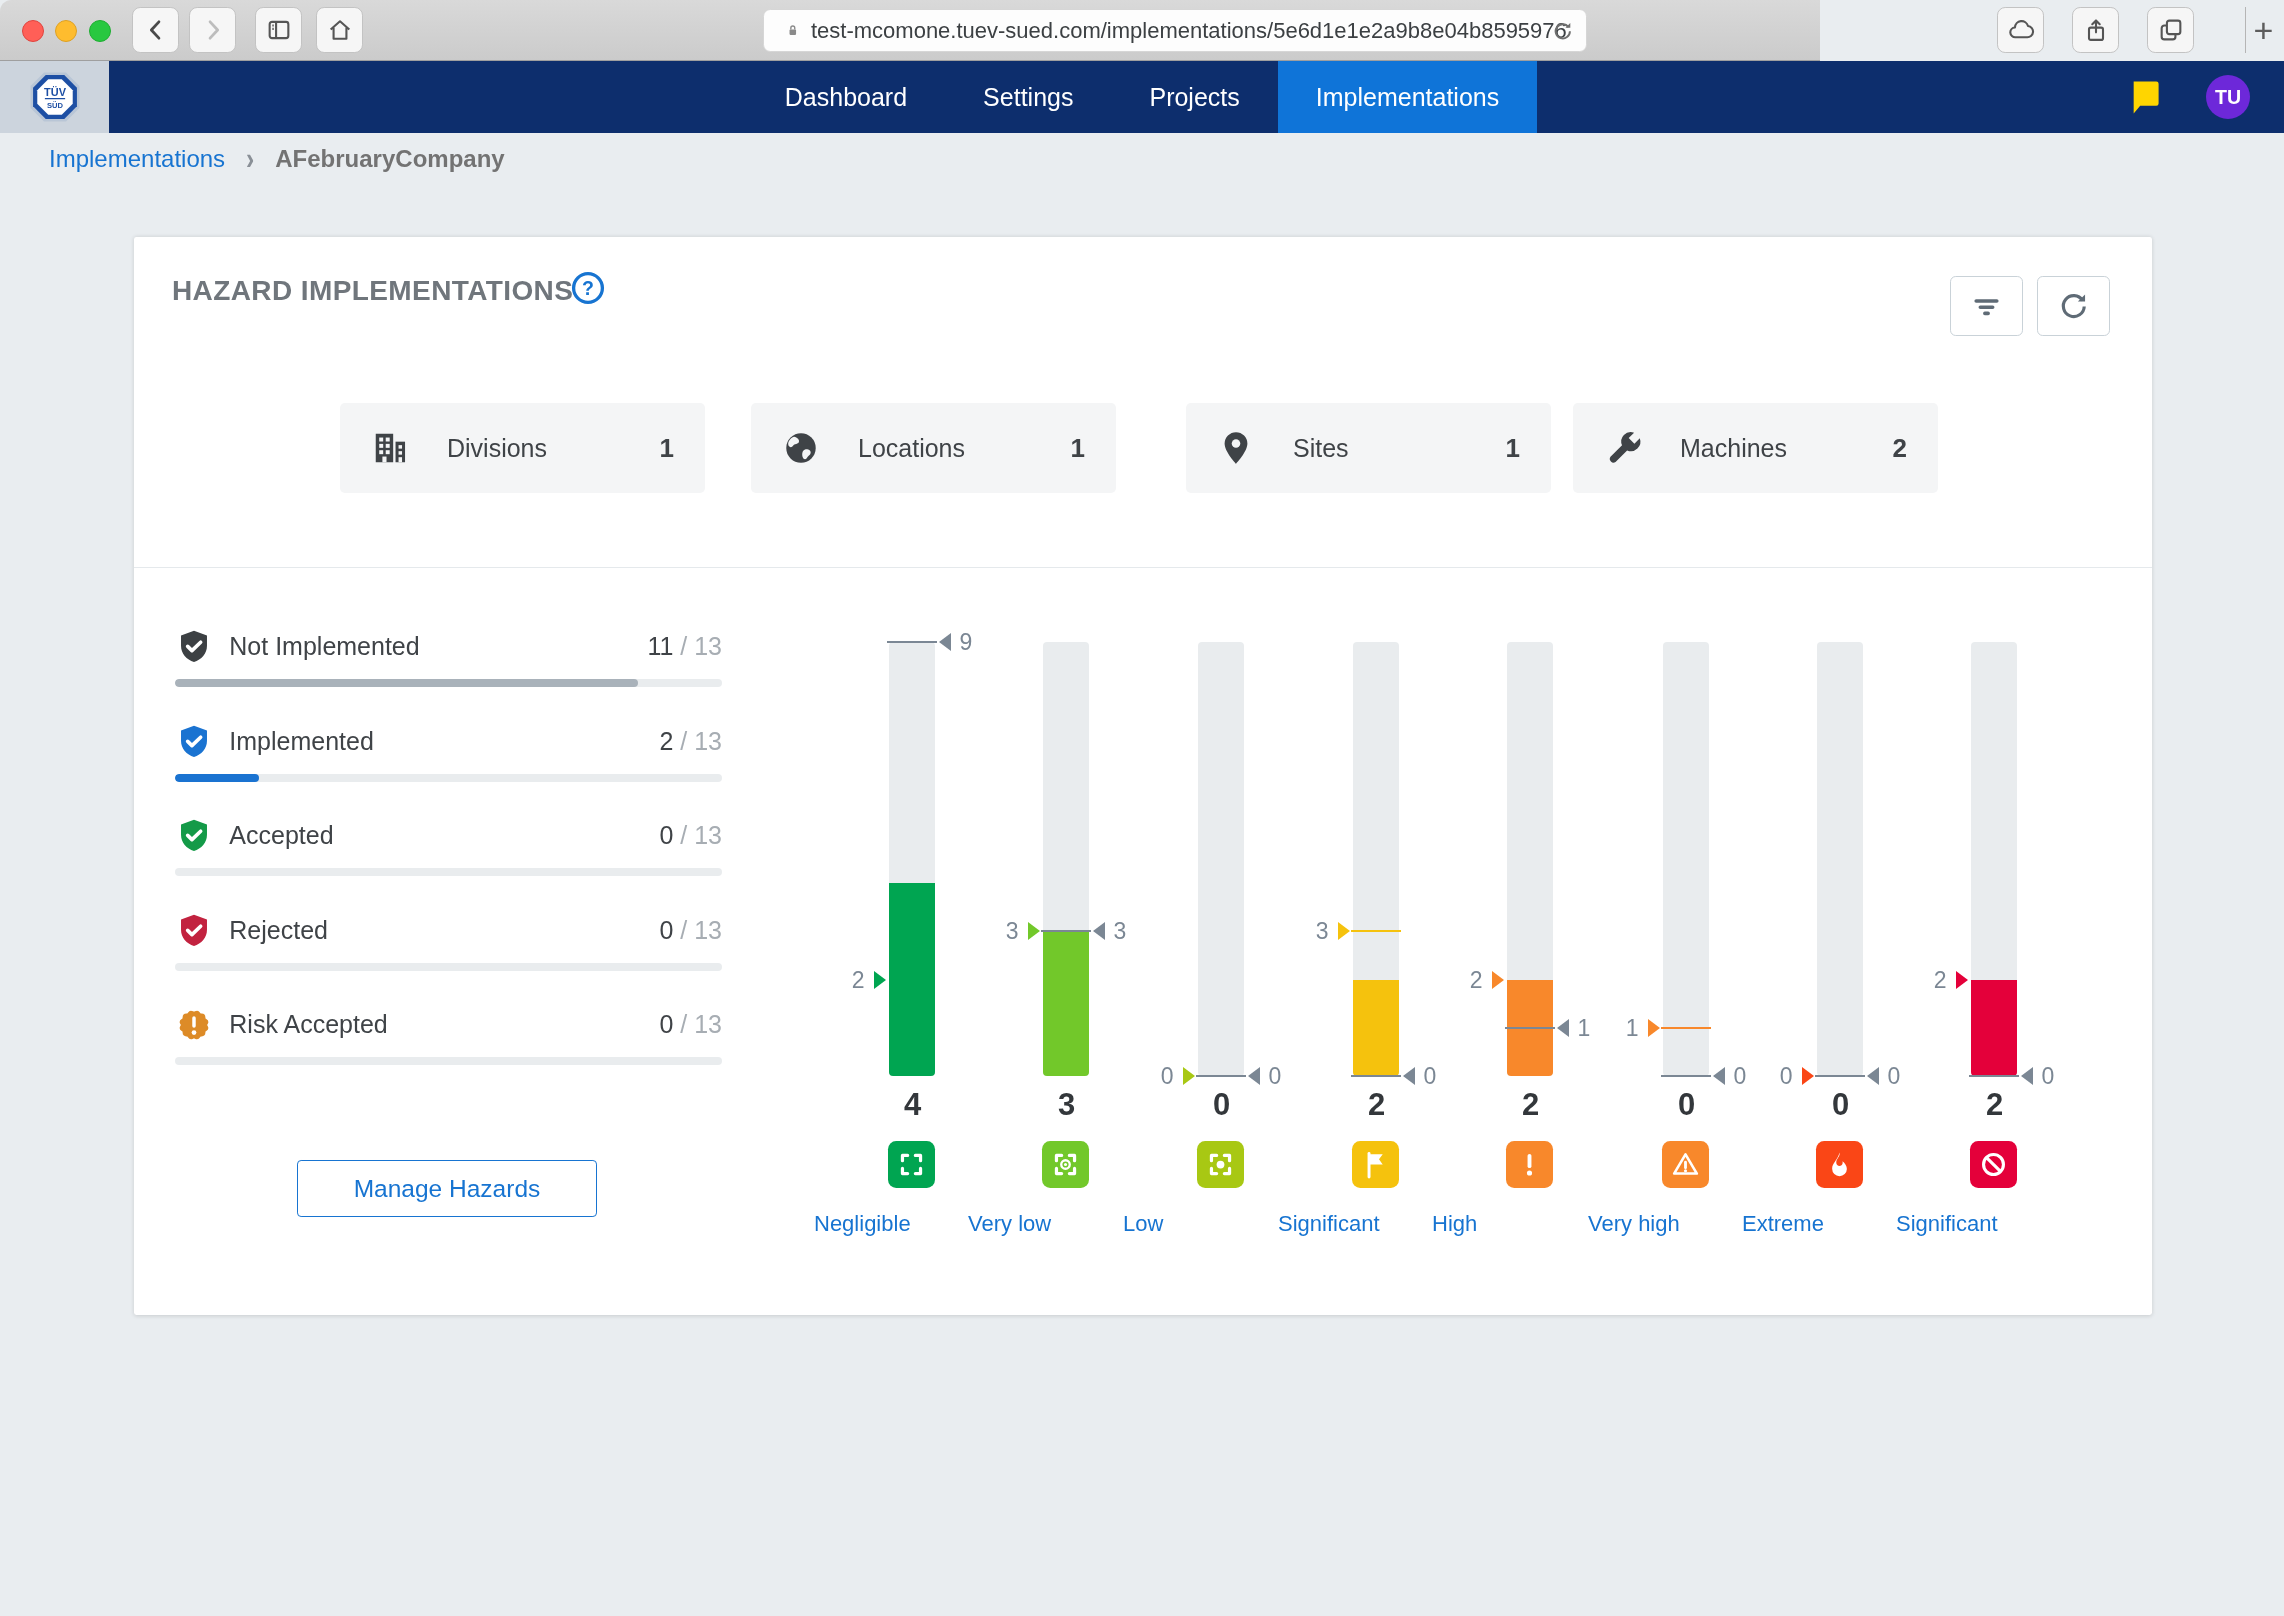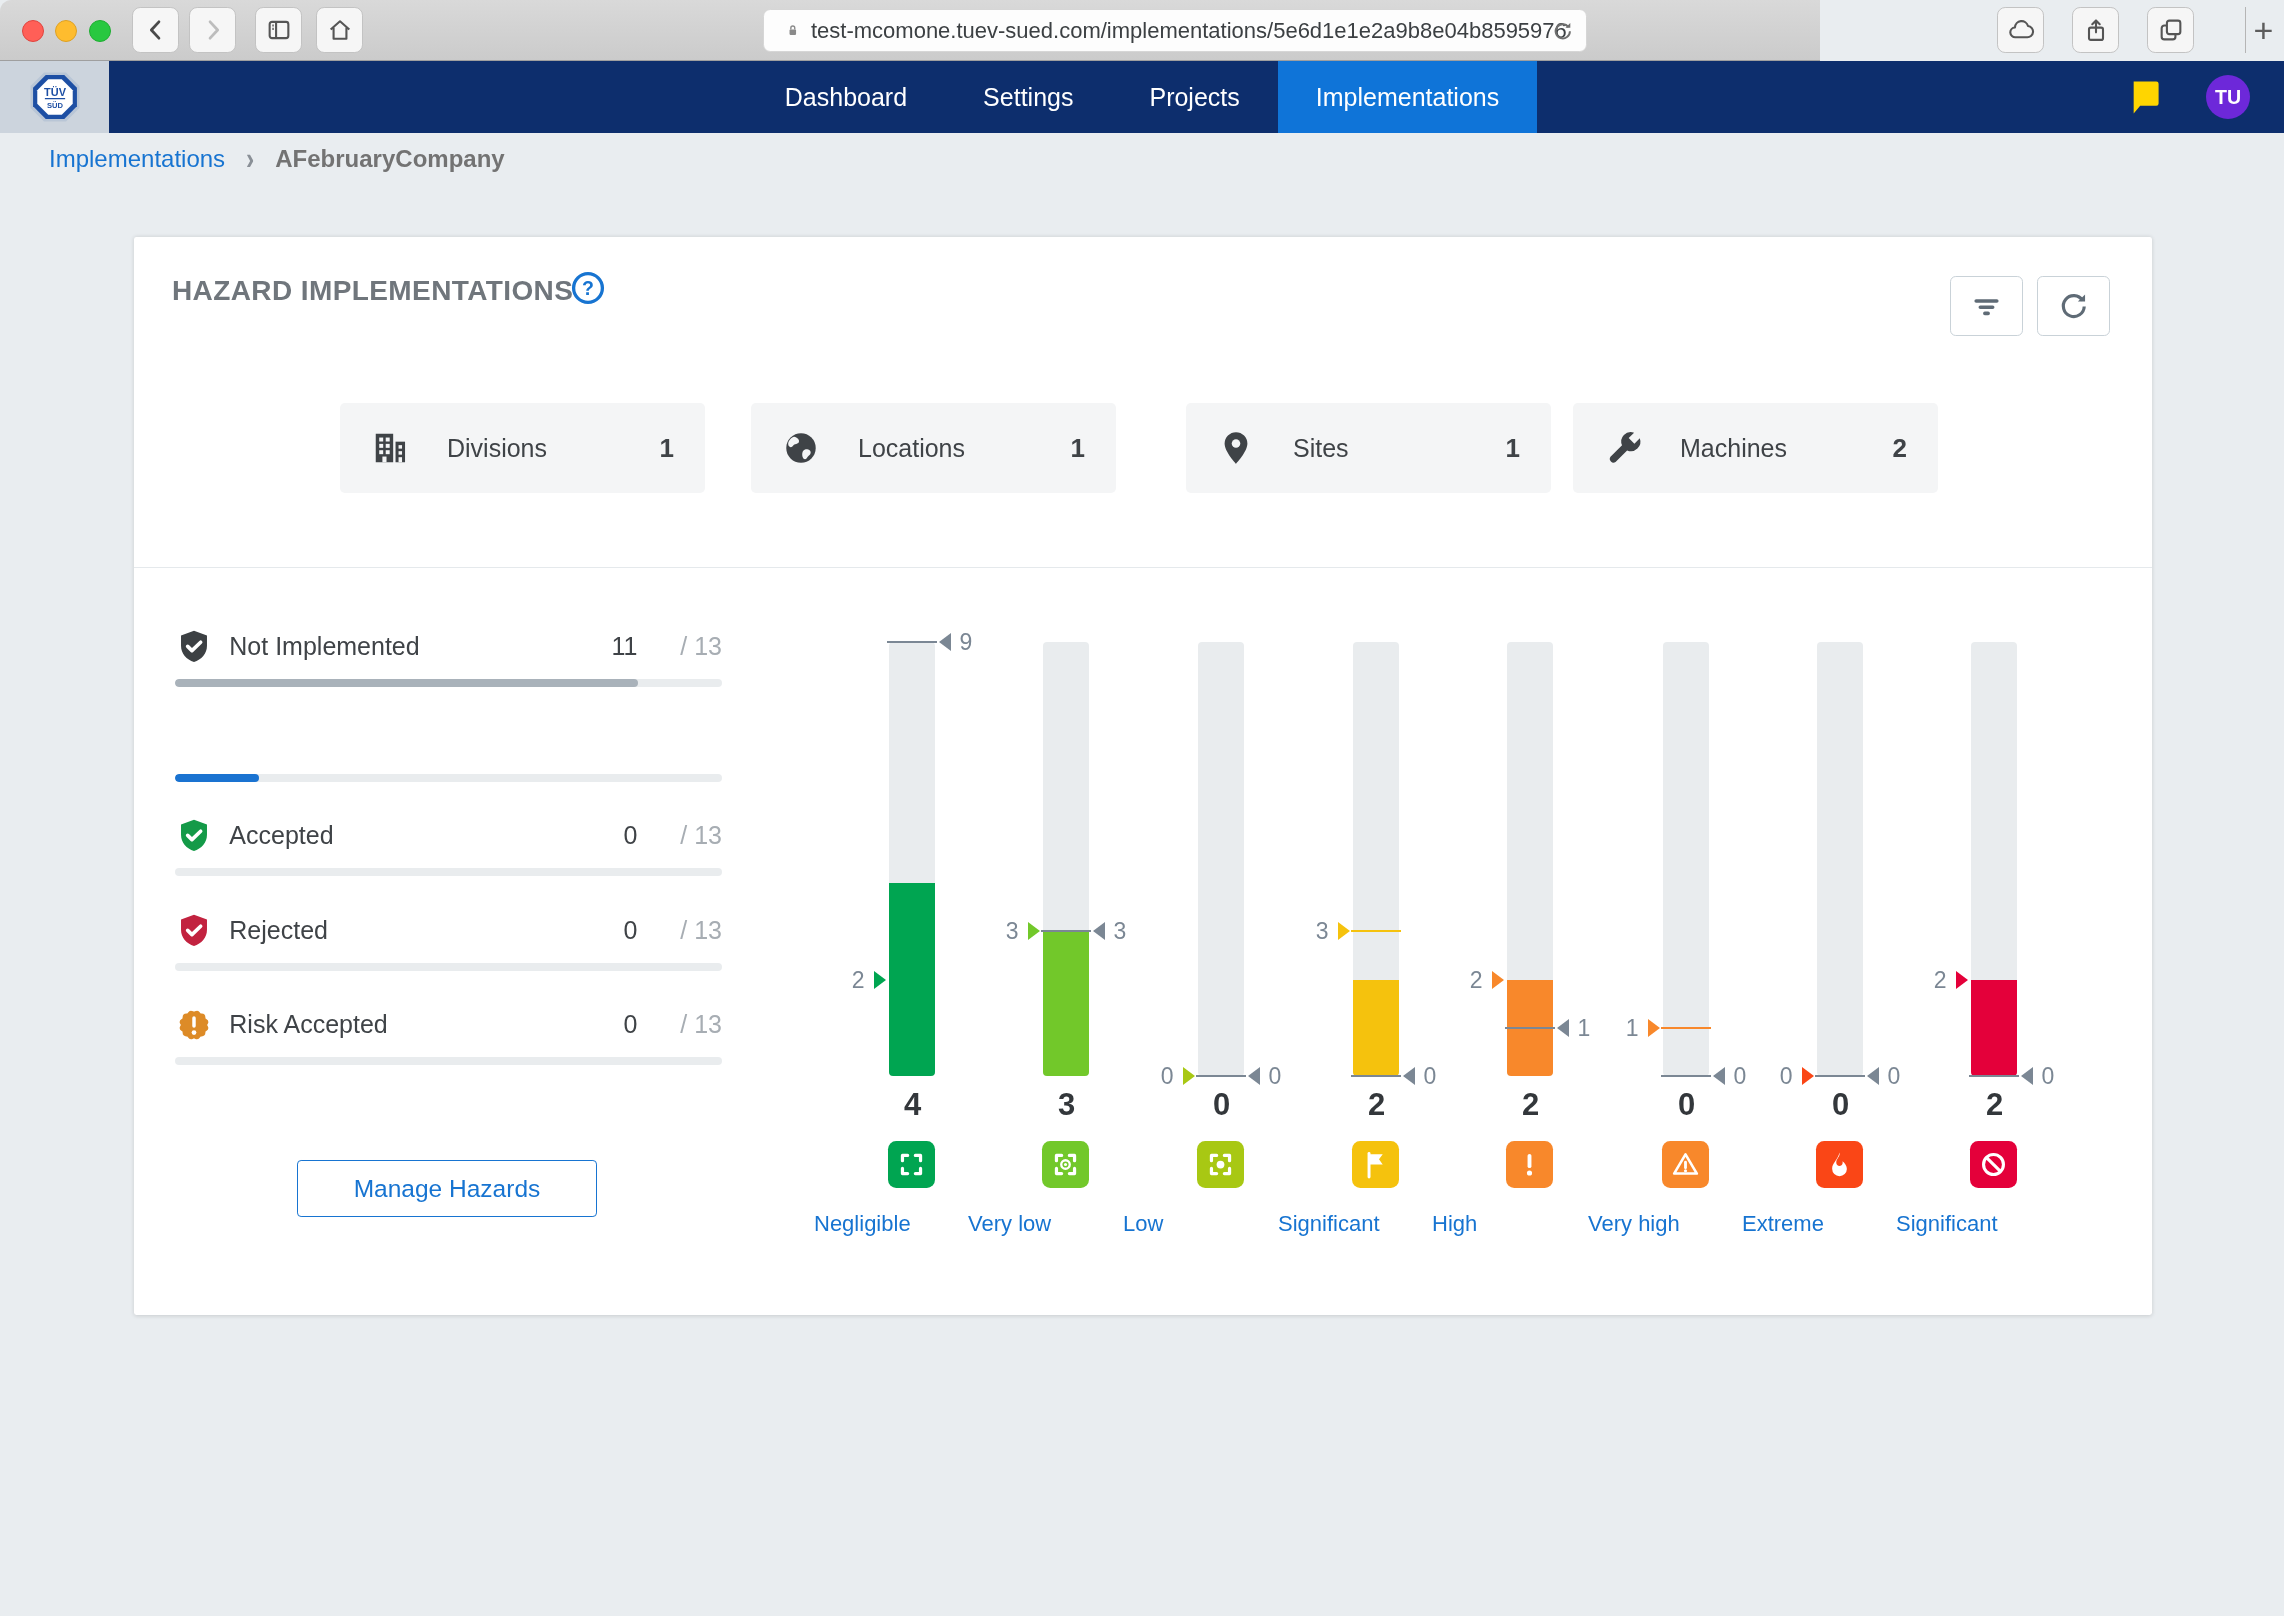--- a/index.html
+++ b/index.html
@@ -60,21 +60,21 @@
   .card svg { width:38px; height:38px; flex:none; }
   .card .clabel { font-size:25px; color:#3f4347; margin-left:18px; }
   .card .cvalue { margin-left:auto; font-size:26px; font-weight:bold; color:#3f4347; }
 
   
   .status-row { position:absolute; left:41px; width:547px; height:78px; }
   .status-row .srow-top { display:flex; align-items:center; height:39px; }
   .status-row svg { width:38px; height:38px; flex:none; }
   .status-row .slabel { font-size:25px; color:#3f4347; margin-left:16.3px; }
   .status-row .sfrac { margin-left:auto; font-size:25px; color:#3f4347; }
-  .status-row .sfrac .dim { color:#a7adb3;margin-left:36px; }
+  .status-row .sfrac .dim { color:#a7adb3; }
   .sbar { position:absolute; left:0; top:52px; width:547px; height:8.2px; border-radius:4.1px; background:#e9ecee; overflow:hidden; }
   .sbar .sfill { height:100%; border-radius:4.1px; }
 
   .mh-btn { position:absolute; left:163px; top:923px; width:300px; height:57px; background:#fff;
             border:1.6px solid #1774d1; border-radius:4.1px; color:#1774d1; font-size:24.5px;
             font-family:"Liberation Sans",sans-serif; display:flex; align-items:center; justify-content:center;
             cursor:pointer; }
 
   
   .bar-col { position:absolute; top:405px; width:0; }
@@ -286,20 +286,30 @@
               </svg>
             </span>
             <span class="slabel">Not Implemented</span>
             <span class="sfrac"><span>11</span><span class="dim"><span> / </span><span>13</span></span></span>
           </div>
           <div class="sbar">
             <div class="sfill" style="width: 84.6154%; background: rgb(169, 178, 186);"></div>
           </div>
         </div>
         <div class="status-row" style="top: 485px;">
+          <div class="srow-top">
+            <span style="display: flex;">
+              <svg viewBox="0 0 24 24">
+                <path d="M12 1.8l8.2 3v6.4c0 5.1-3.5 8.8-8.2 10.2-4.7-1.4-8.2-5.1-8.2-10.2V4.8l8.2-3z" fill="#1a73d1"></path>
+                <path d="M8 11.6l2.7 2.7L16.2 9" stroke="#ffffff" stroke-width="2.3" fill="none" stroke-linecap="round" stroke-linejoin="round"></path>
+              </svg>
+            </span>
+            <span class="slabel">Implemented</span>
+            <span class="sfrac"><span>2</span><span class="dim"><span> / </span><span>13</span></span></span>
+          </div>
           <div class="sbar">
             <div class="sfill" style="width: 15.3846%; background: rgb(26, 115, 209);"></div>
           </div>
         </div>
         <div class="status-row" style="top: 579px;">
           <div class="srow-top">
             <span style="display: flex;">
               <svg viewBox="0 0 24 24">
                 <path d="M12 1.8l8.2 3v6.4c0 5.1-3.5 8.8-8.2 10.2-4.7-1.4-8.2-5.1-8.2-10.2V4.8l8.2-3z" fill="#149a48"></path>
                 <path d="M8 11.6l2.7 2.7L16.2 9" stroke="#ffffff" stroke-width="2.3" fill="none" stroke-linecap="round" stroke-linejoin="round"></path>

